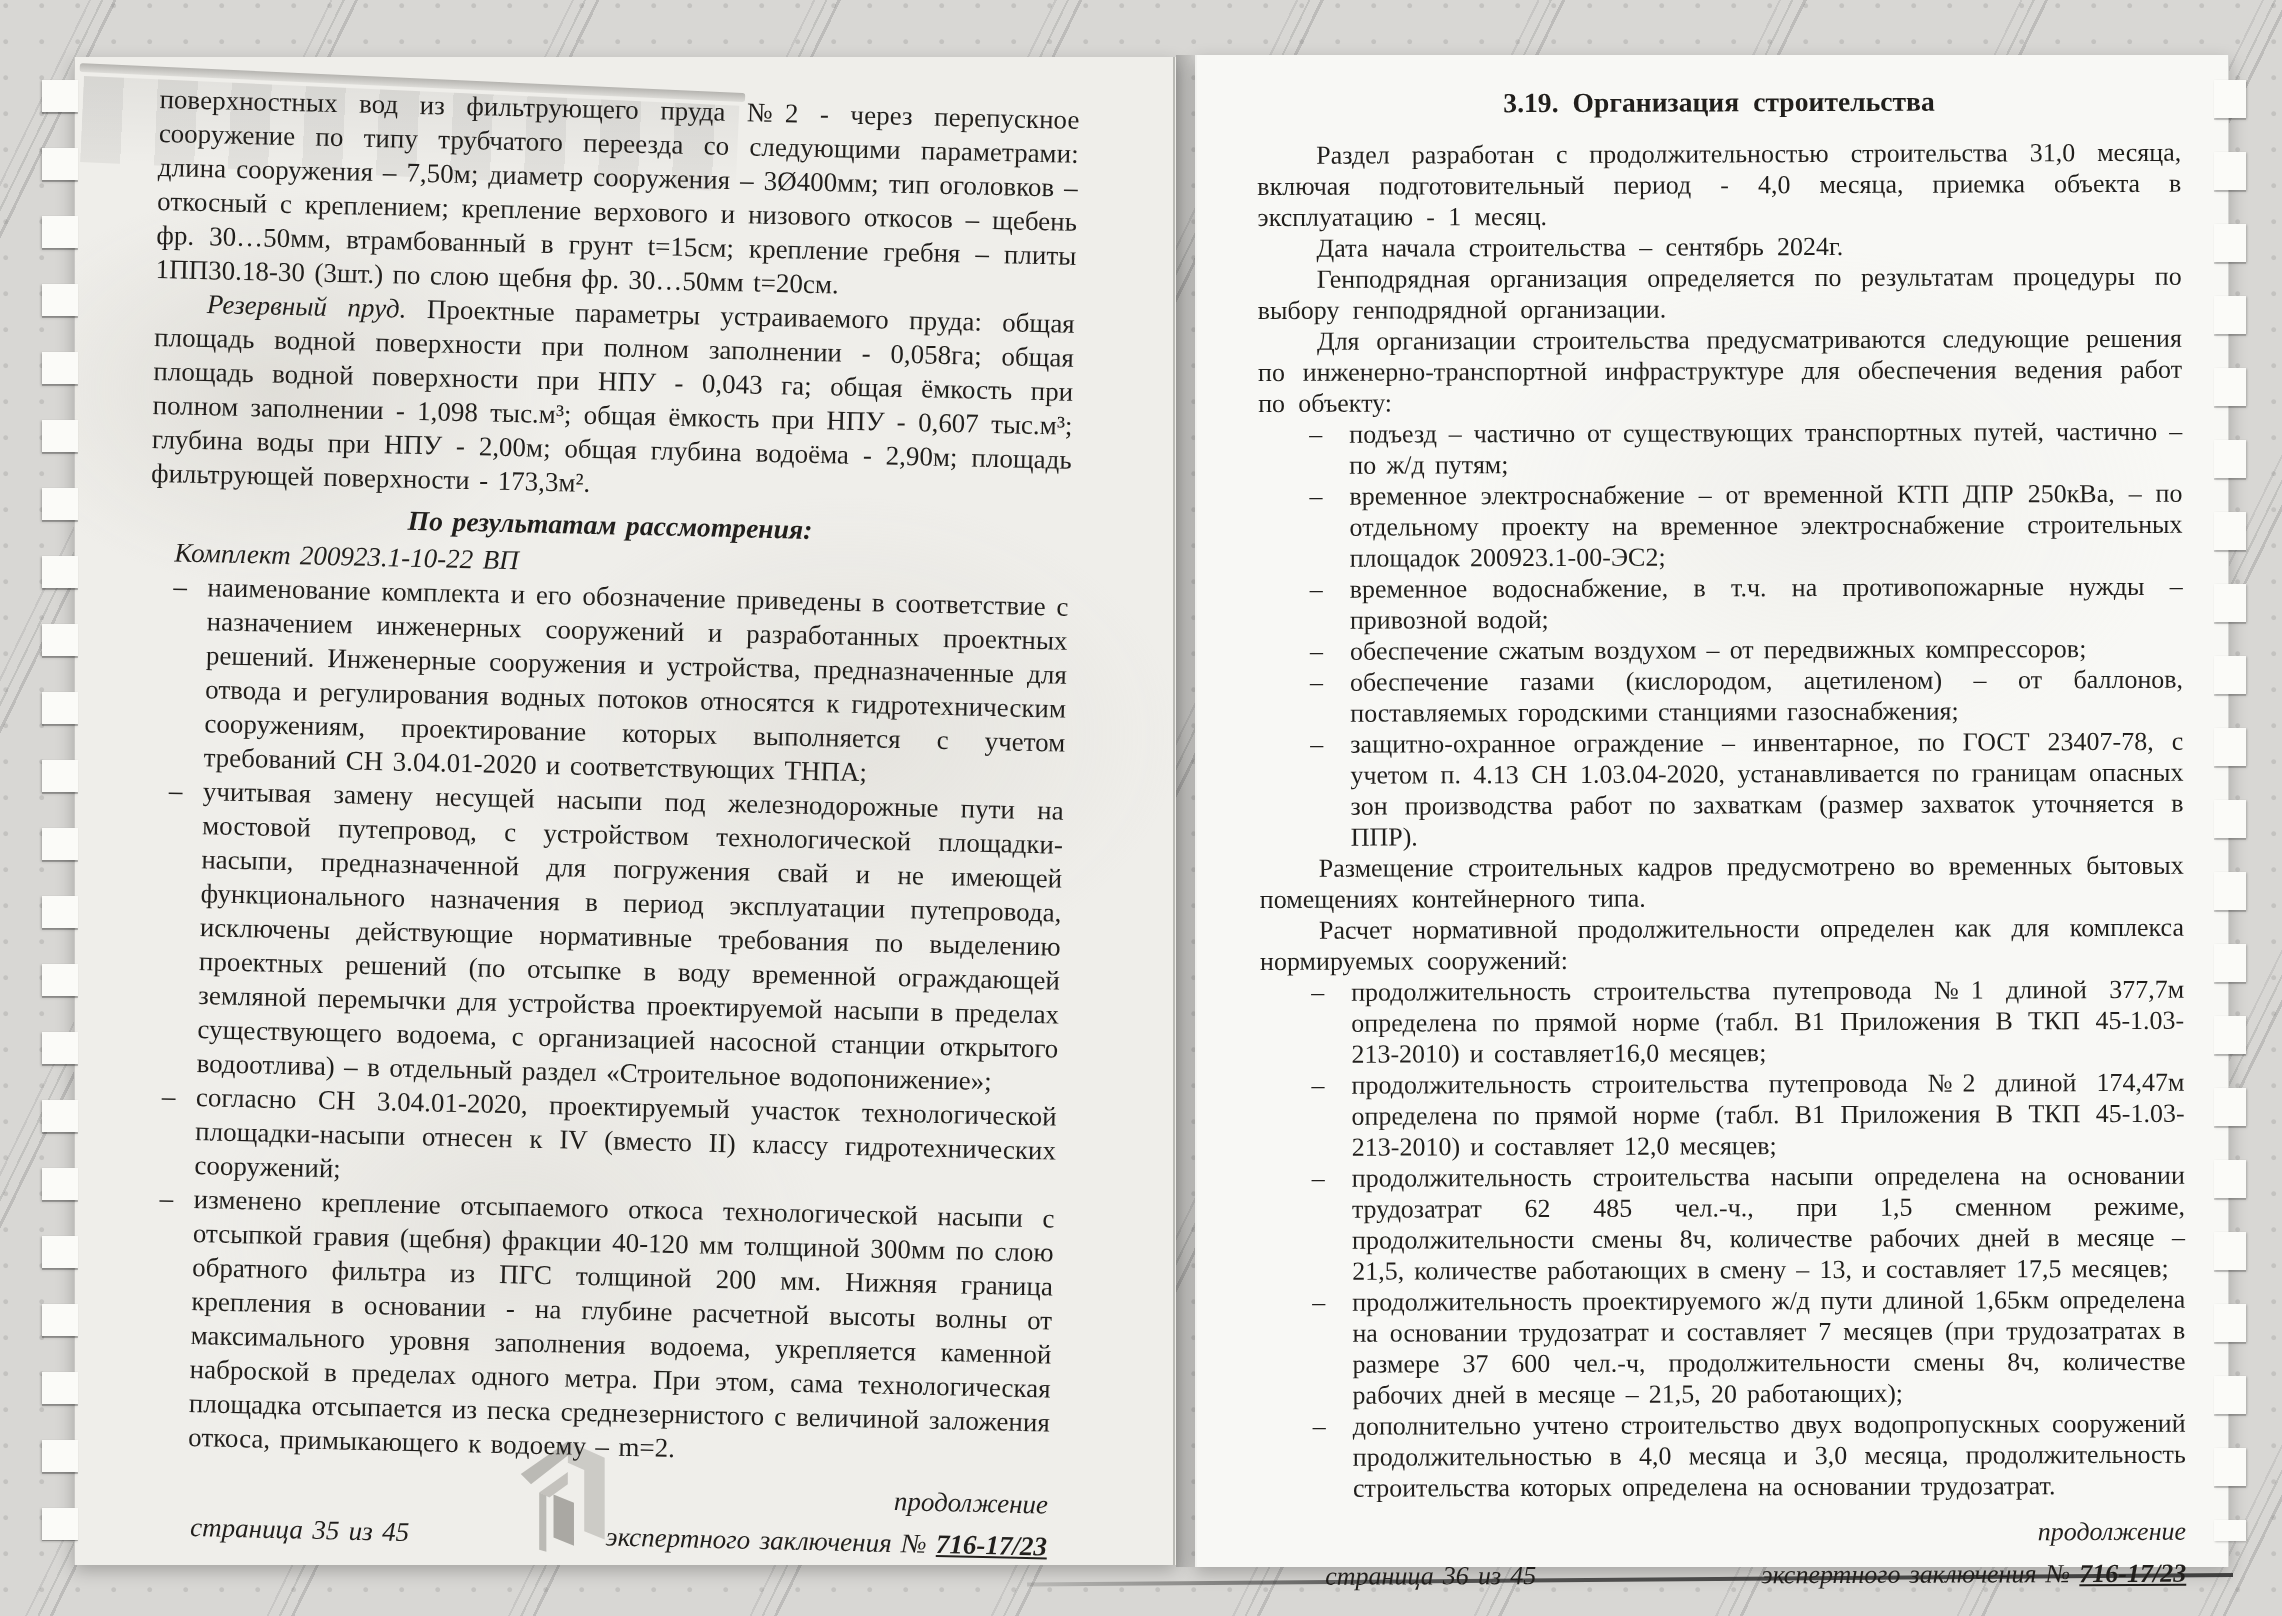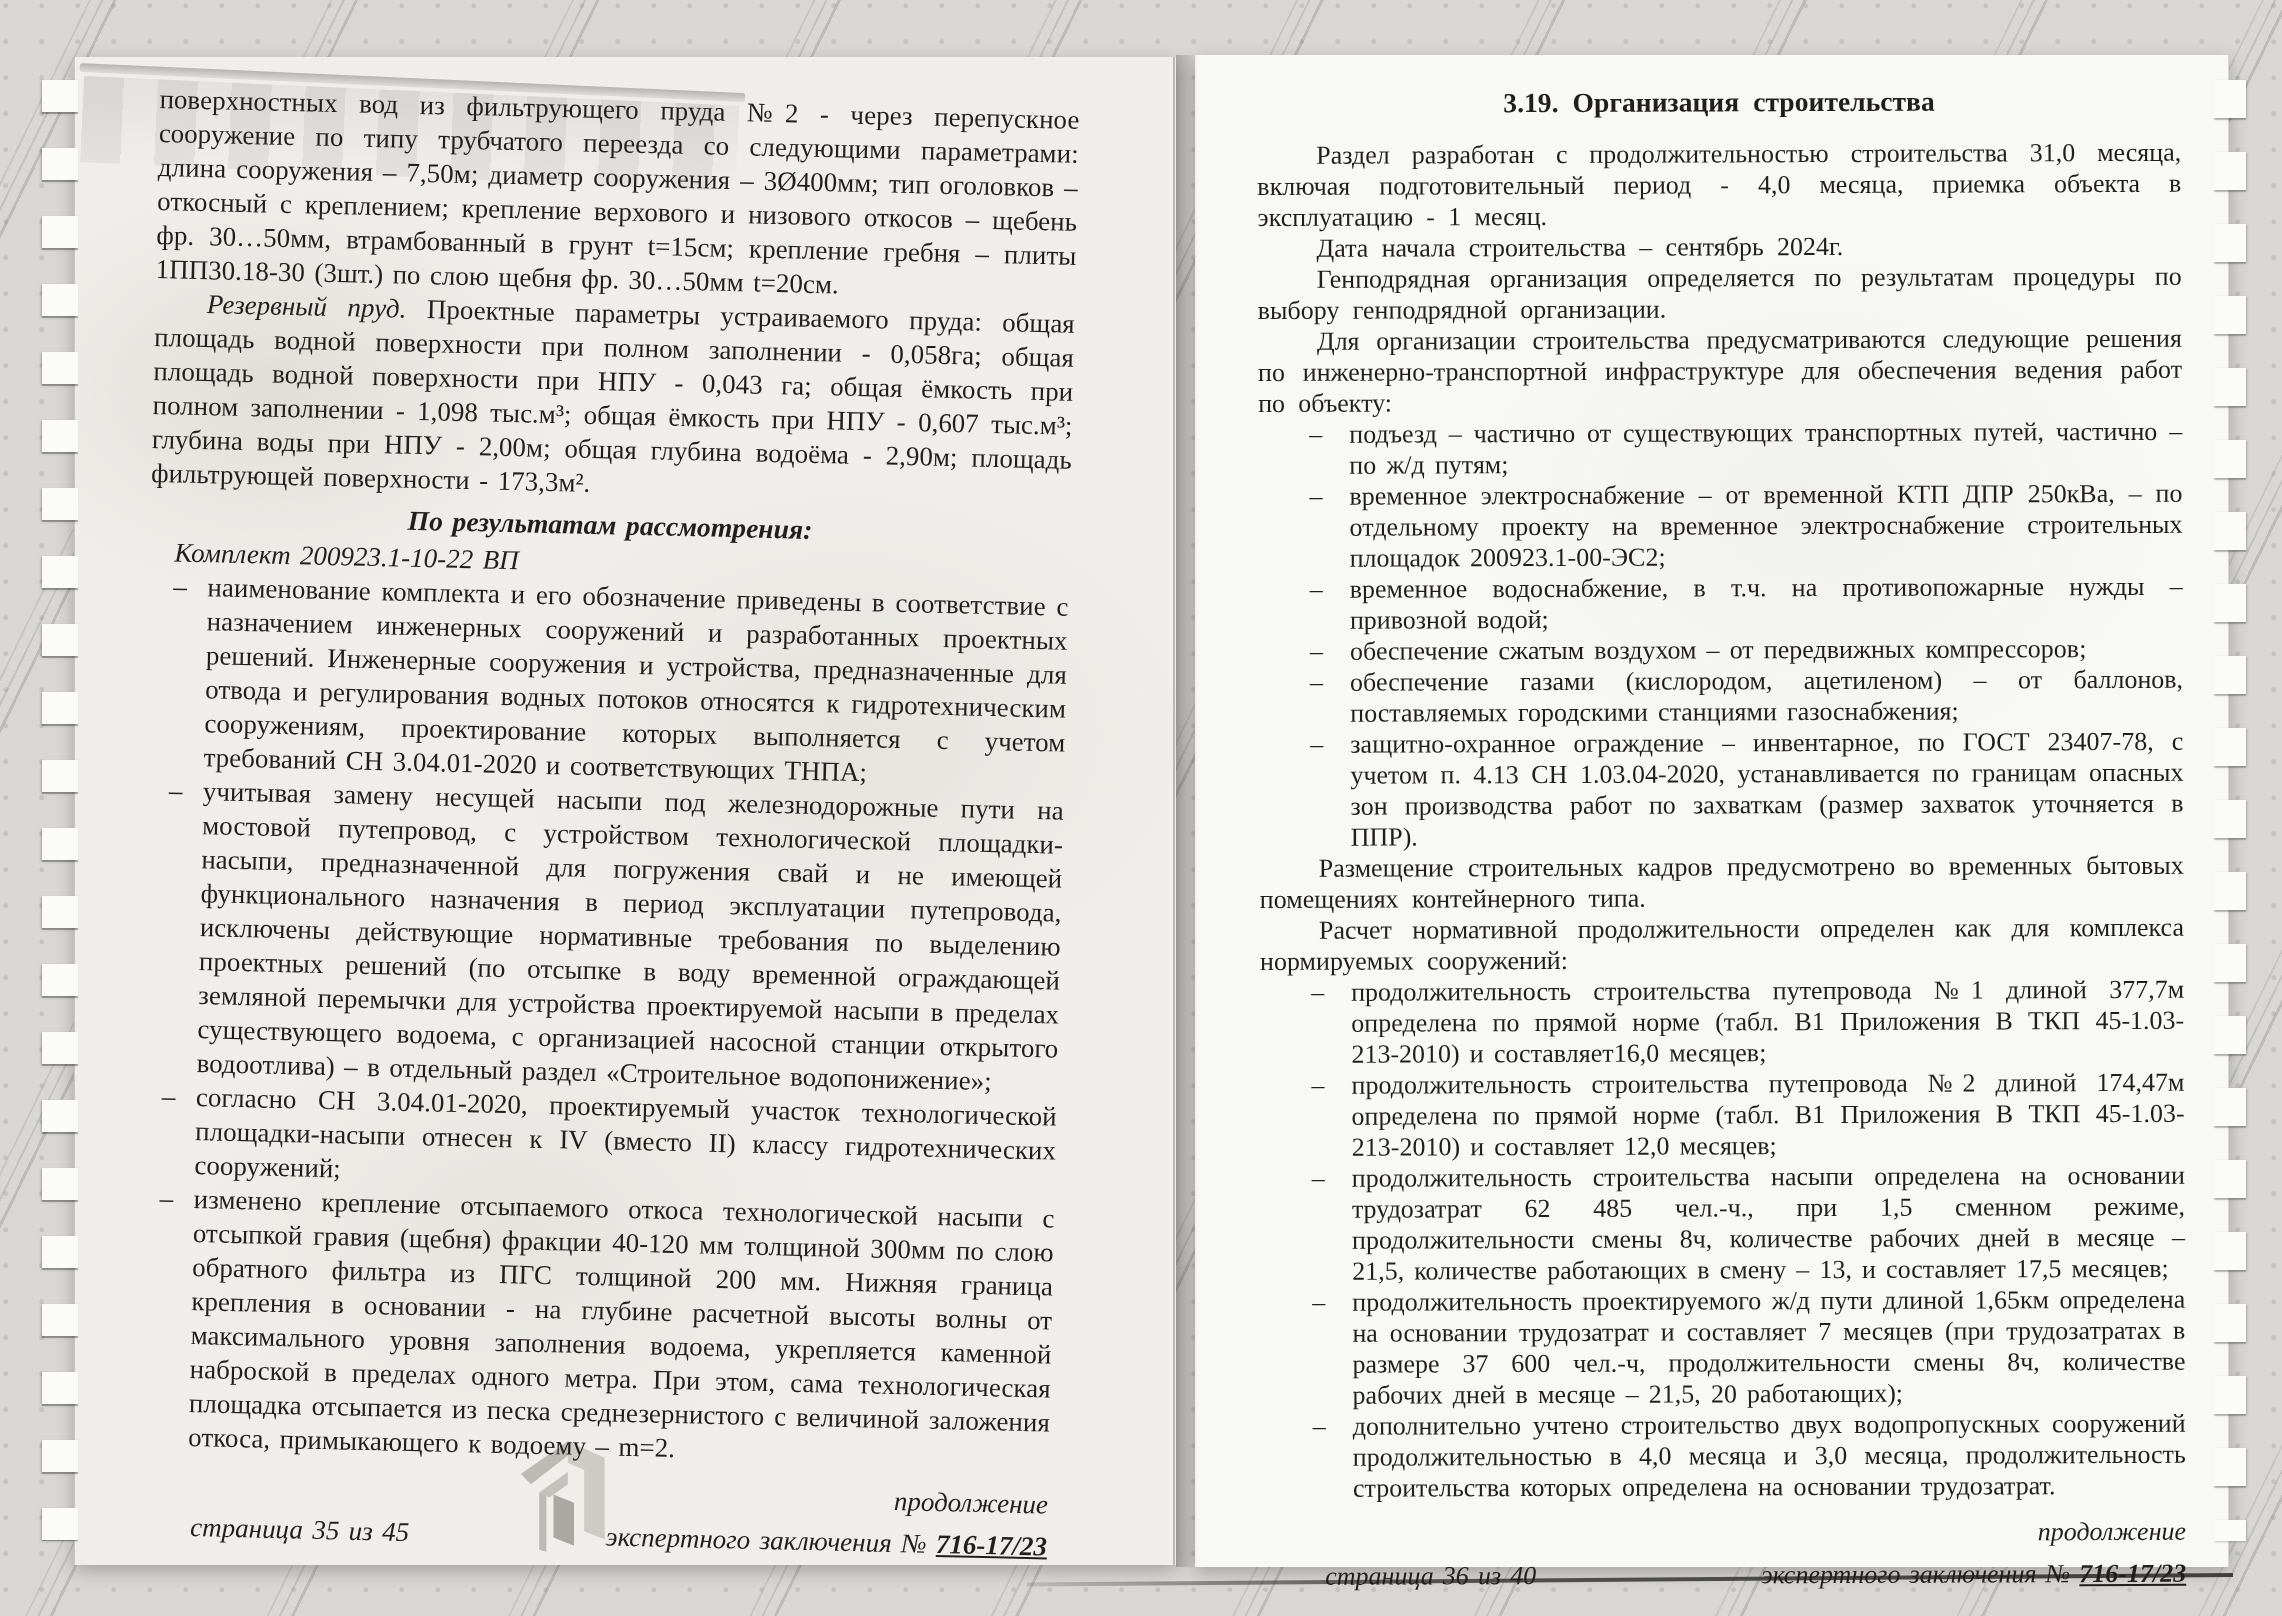--- a/index.html
+++ b/index.html
@@ -194,20 +194,20 @@
       <li><span class="dash">–</span><span>продолжительность строительства путепровода №1 длиной 377,7м определена по прямой норме (табл. В1 Приложения В ТКП 45-1.03-213-2010) и составляет16,0 месяцев;</span></li>
       <li><span class="dash">–</span><span>продолжительность строительства путепровода №2 длиной 174,47м определена по прямой норме (табл. В1 Приложения В ТКП 45-1.03-213-2010) и составляет 12,0 месяцев;</span></li>
       <li><span class="dash">–</span><span>продолжительность строительства насыпи определена на основании трудозатрат 62 485 чел.-ч., при 1,5 сменном режиме, продолжительности смены 8ч, количестве рабочих дней в месяце – 21,5, количестве работающих в смену – 13, и составляет 17,5 месяцев;</span></li>
       <li><span class="dash">–</span><span>продолжительность проектируемого ж/д пути длиной 1,65км определена на основании трудозатрат и составляет 7 месяцев (при трудозатратах в размере 37 600 чел.-ч, продолжительности смены 8ч, количестве рабочих дней в месяце – 21,5, 20 работающих);</span></li>
       <li><span class="dash">–</span><span>дополнительно учтено строительство двух водопропускных сооружений продолжительностью в 4,0 месяца и 3,0 месяца, продолжительность строительства которых определена на основании трудозатрат.</span></li>
     </ul>
 
     <div class="footer">
       <div class="footer-row1">продолжение</div>
       <div class="footer-row2">
-        <span class="pageno">страница 36 из 40</span>
+        <span class="pageno">страница 36 из 45</span>
         <span><span>экспертного заключения № </span><span class="u">716-17/23</span></span>
       </div>
     </div>
   </div>
 
 </div>
 
 
 </body></html>

